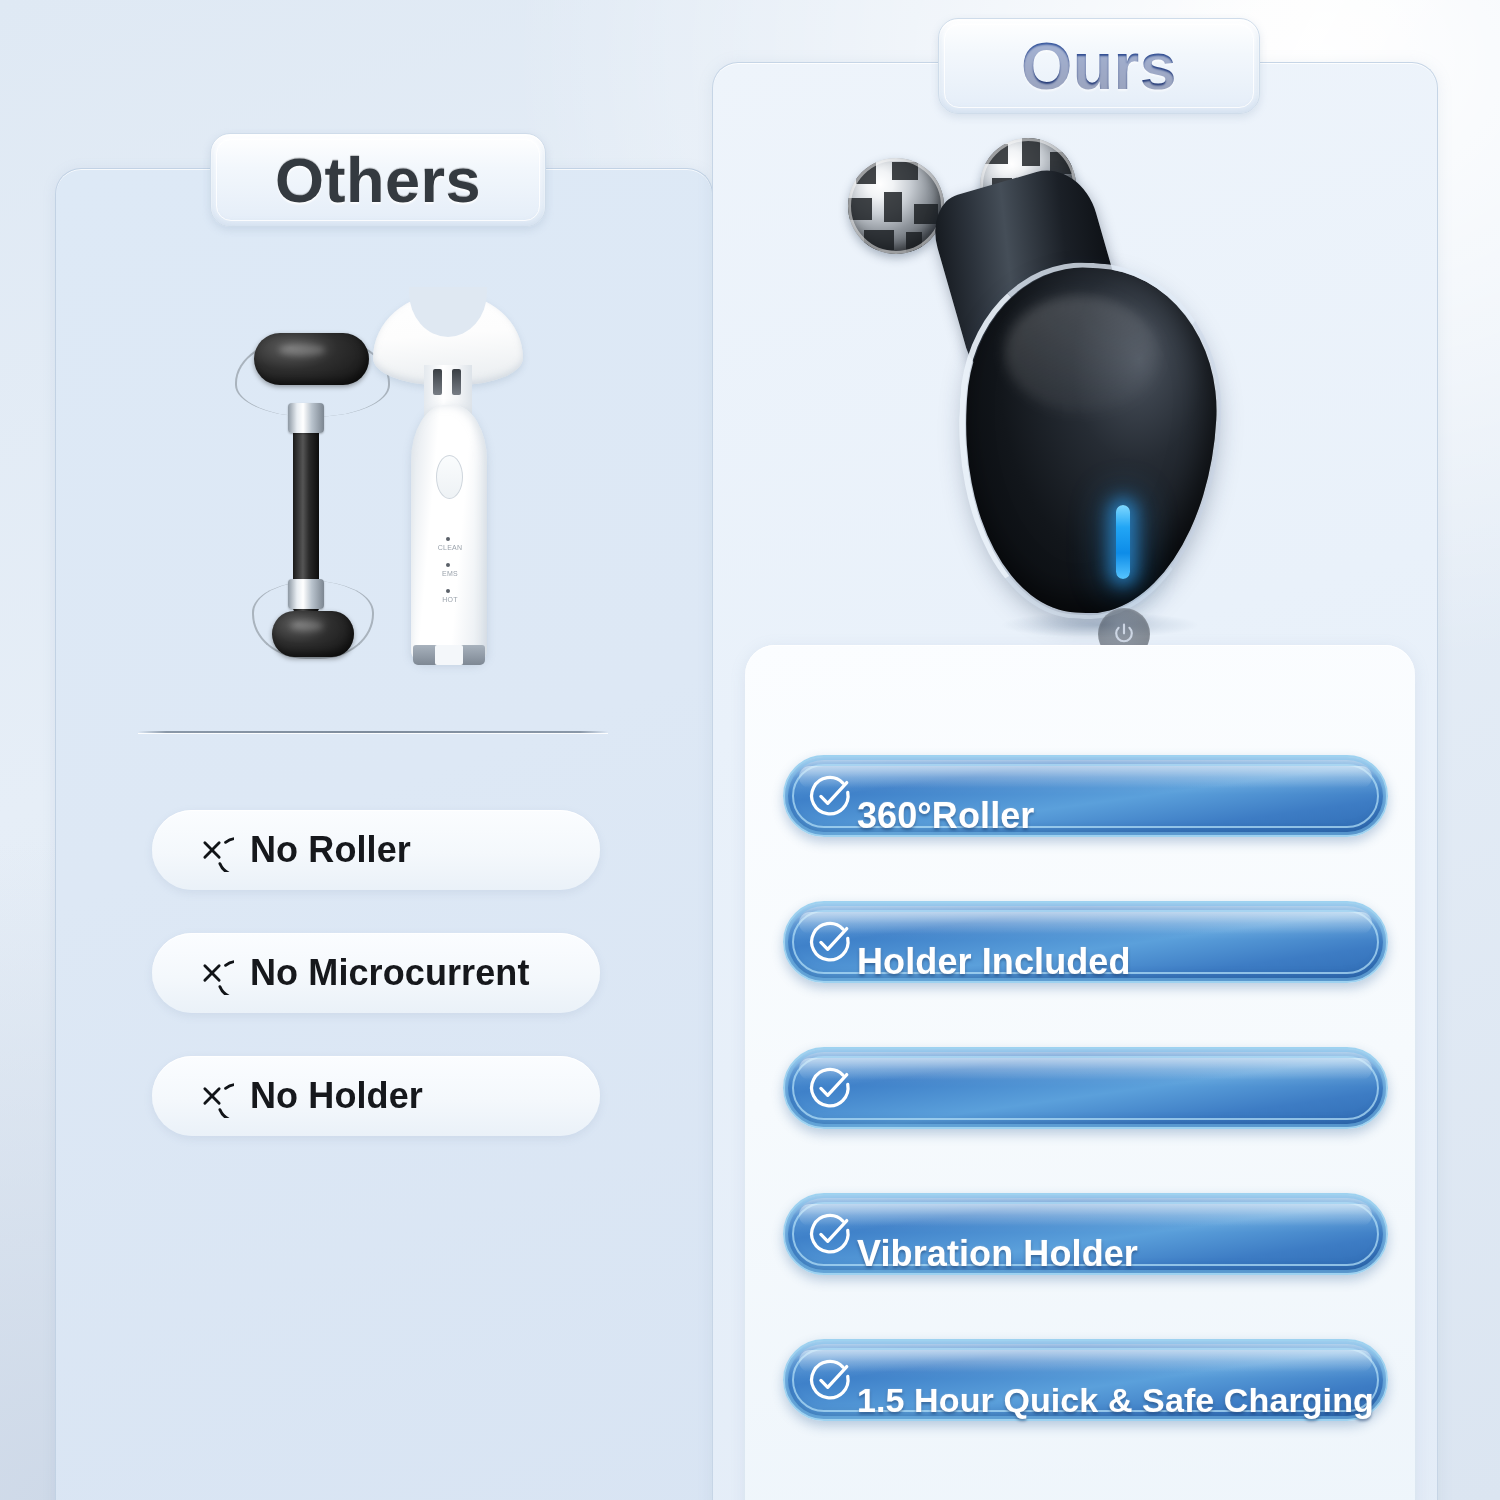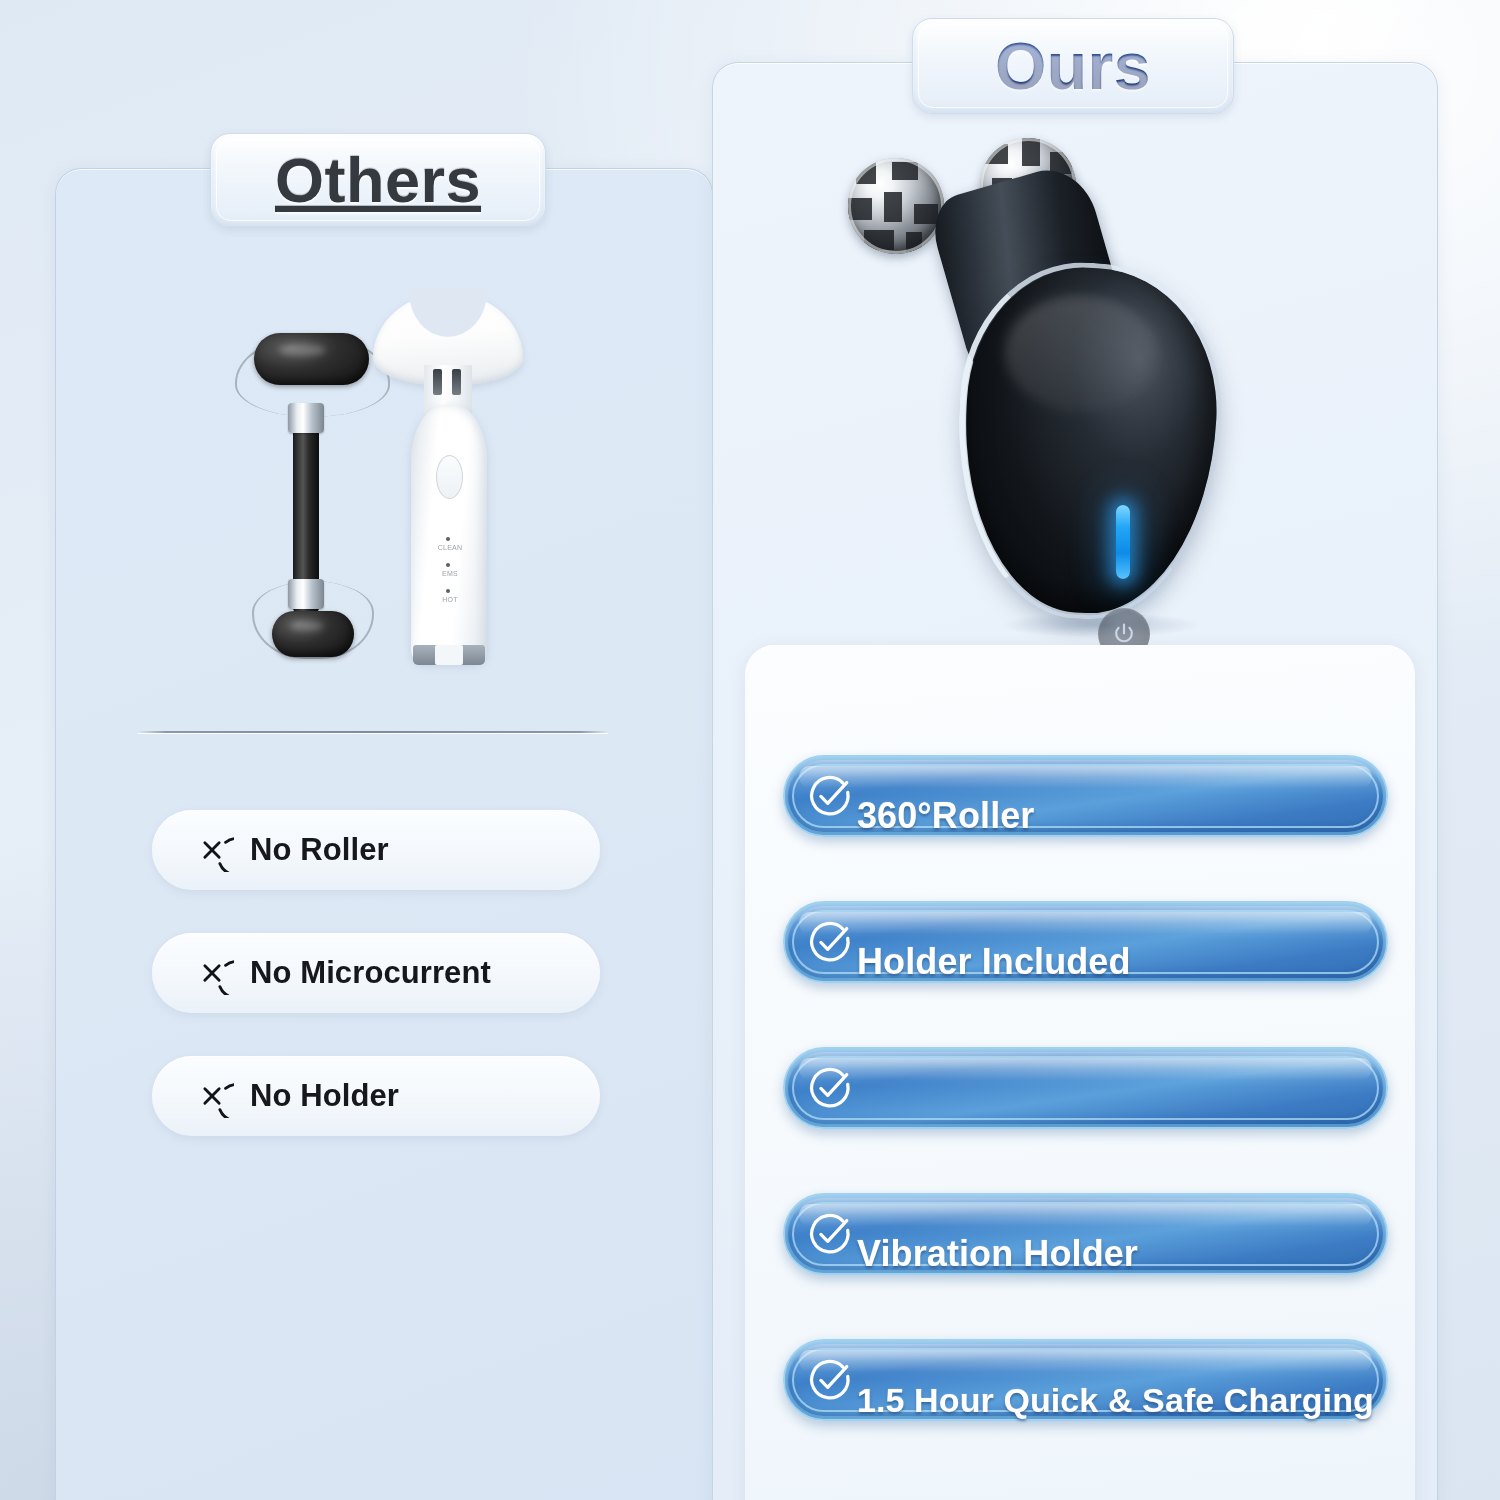--- a/index.html
+++ b/index.html
@@ -50,27 +50,26 @@
     box-shadow:0 3px 9px rgba(120,145,175,0.20),
                inset 0 2px 2px rgba(255,255,255,0.95),
                inset 0 -3px 6px rgba(190,208,228,0.45);
     z-index:5;
   }
   .badge::after{
     content:""; position:absolute; inset:5px; border-radius:15px;
     border:1px solid rgba(255,255,255,0.85); pointer-events:none;
   }
   #badge-others { left:210px; top:133px; width:336px; height:94px; }
-  #badge-ours  { left:912px; top:18px;  width:322px; height:96px; }
+  #badge-ours  { left:938px; top:18px;  width:322px; height:96px; }
 
   .badge-text { font-weight:700; letter-spacing:0.5px; line-height:1; }
   #badge-others .badge-text {
     font-size:63px; color:#343a40;
     text-shadow:0 2px 2px rgba(255,255,255,0.9), 0 -1px 1px rgba(0,0,0,0.22);
-    text-decoration:underline;
   }
   #badge-ours .badge-text {
     font-size:66px; color:#2b4a8f;
     background:linear-gradient(180deg,#3b5ea8 0%, #2a4384 55%, #1d3068 100%);
     -webkit-background-clip:text; background-clip:text; color:transparent;
     text-shadow:0 2px 2px rgba(255,255,255,0.55);
   }
 
   
   #others-products { position:absolute; left:55px; top:168px; width:658px; height:540px; }
@@ -177,21 +176,21 @@
   .other-item {
     position:relative; width:100%; height:80px; margin-bottom:43px;
     display:flex; align-items:center;
     border-radius:40px;
     background:linear-gradient(180deg,#fbfdff 0%, #f4f8fc 55%, #eaf1f8 100%);
     box-shadow:0 3px 8px rgba(130,152,178,0.16), inset 0 1px 0 rgba(255,255,255,0.95);
     padding-left:38px;
   }
   .x-icon { width:44px; height:44px; flex:none; margin-right:16px; }
   .other-label {
-    font-size:31px; font-weight:600; color:#16181c; letter-spacing:0.1px; white-space:nowrap;
+    font-size:36px; font-weight:600; color:#16181c; letter-spacing:0.1px; white-space:nowrap;
   }
 
   
   #ours-card {
     position:absolute; left:745px; top:645px; width:670px; height:870px;
     background:linear-gradient(175deg,#fbfdff 0%, #f6fafd 50%, #eef5fb 100%);
     border-radius:30px 30px 0 0;
     box-shadow:0 3px 16px rgba(130,152,178,0.14), inset 0 1px 0 rgba(255,255,255,0.95);
   }
 

